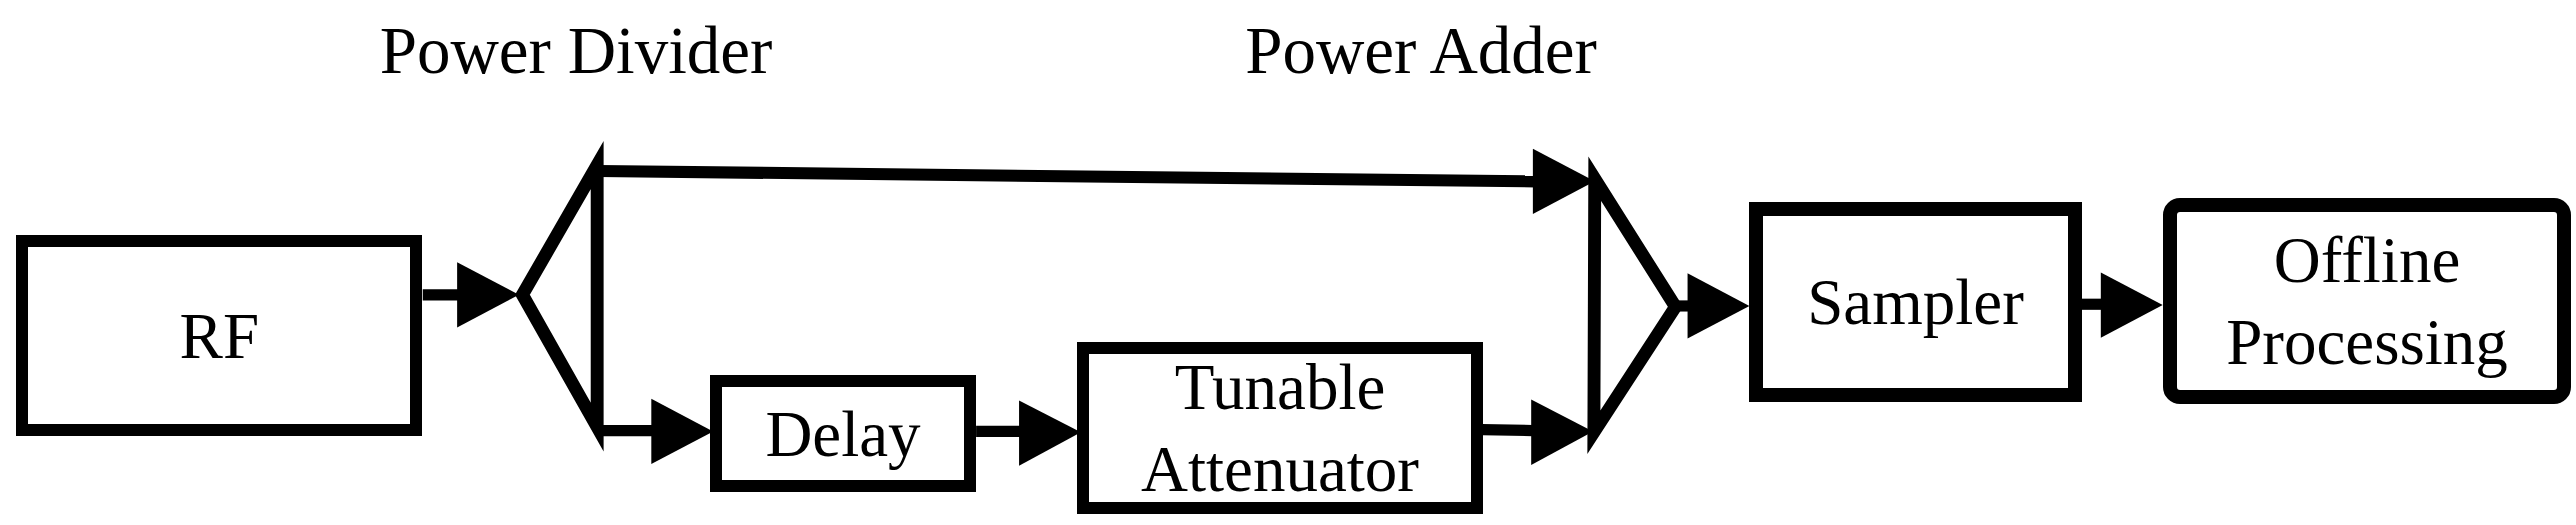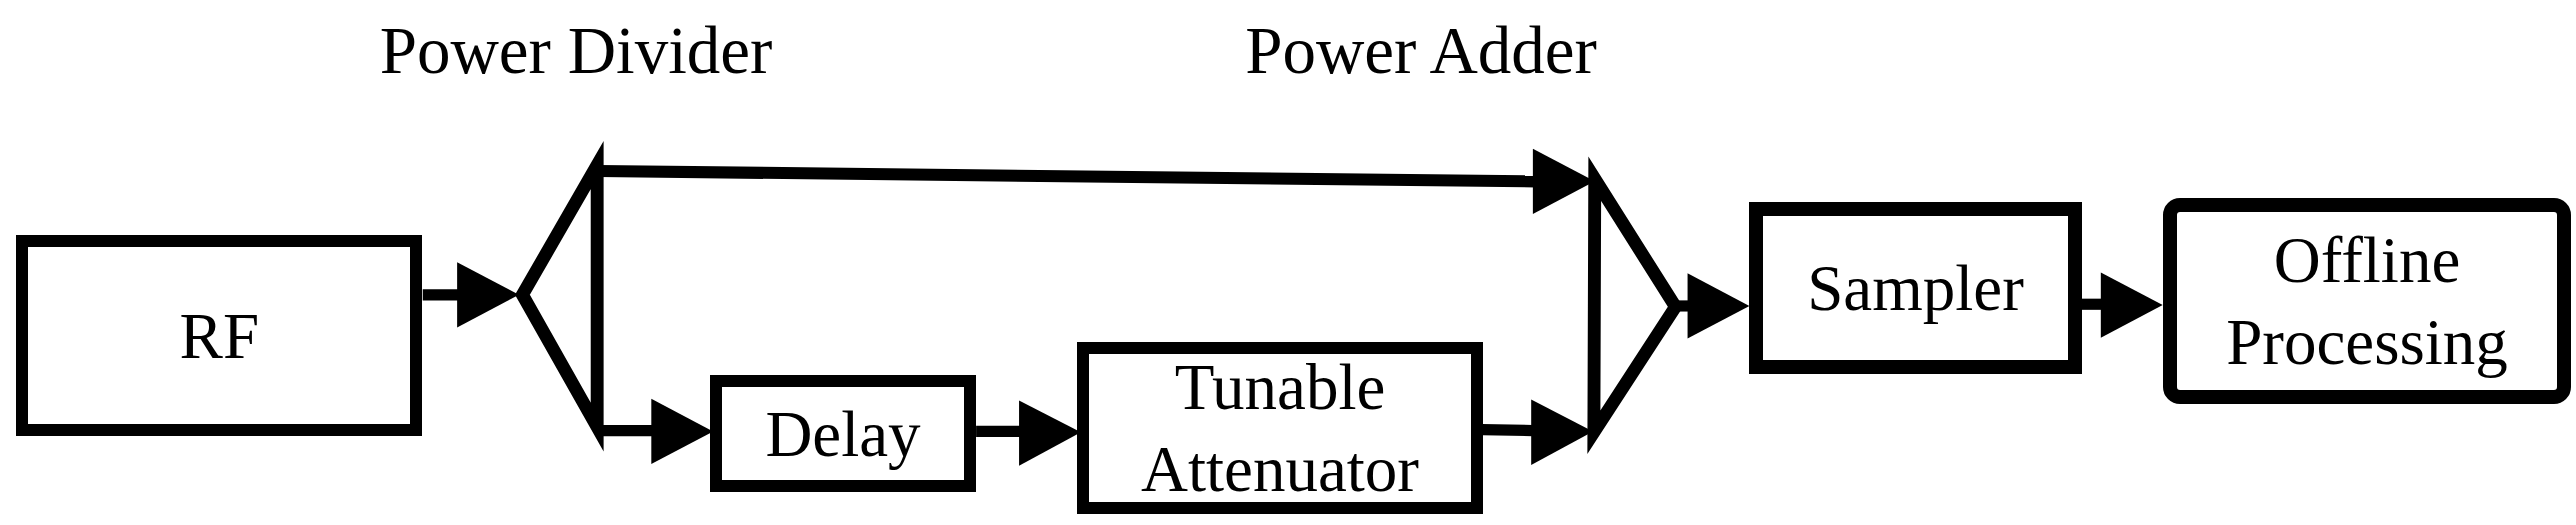--- a/index.html
+++ b/index.html
@@ -33,21 +33,21 @@
     justify-content: center;
     text-align: center;
     font-size: 65px;
     line-height: 82px;
     white-space: nowrap;
   }
   .box.thick { border-width: 14.6px; }
   #rf-box      { left: 16.3px;   top: 194px; width: 406px; height: 201px; margin-top: 41px; }
   #delay-box   { left: 710px;  top: 375px; width: 266px; height: 117px; }
   #ta-box      { left: 1077px; top: 342px; width: 406px; height: 172px; }
-  #sampler-box { left: 1749px; top: 202px; width: 333px; height: 172px; }
+  #sampler-box { left: 1749px; top: 202px; width: 333px; height: 200px; }
   #offline-box { left: 2163px; top: 198px; width: 408px; height: 206px; border-radius: 17px; }
   .heading {
     position: absolute;
     top: 12px;
     transform: translateX(-50%);
     font-size: 67px;
     line-height: 77px;
     white-space: nowrap;
   }
   #divider-heading { left: 576px; }

